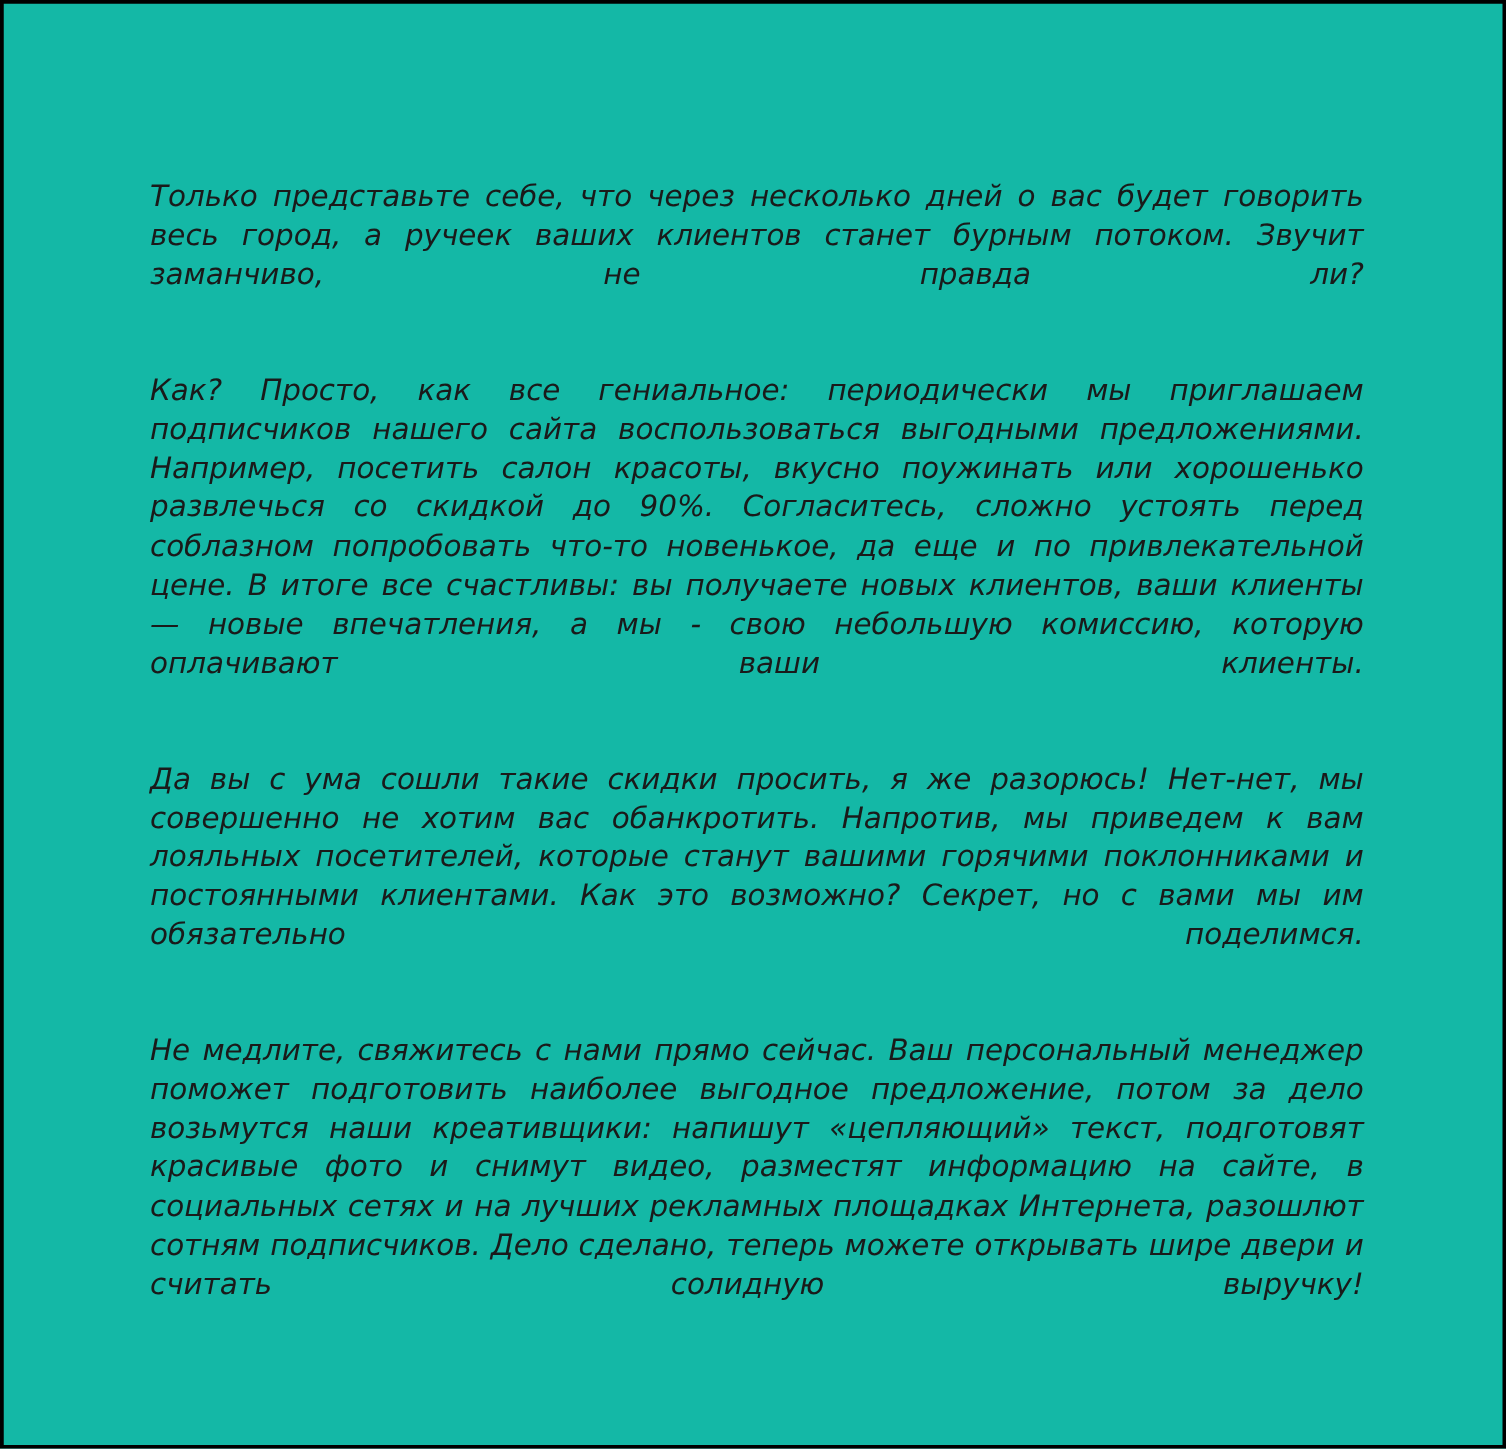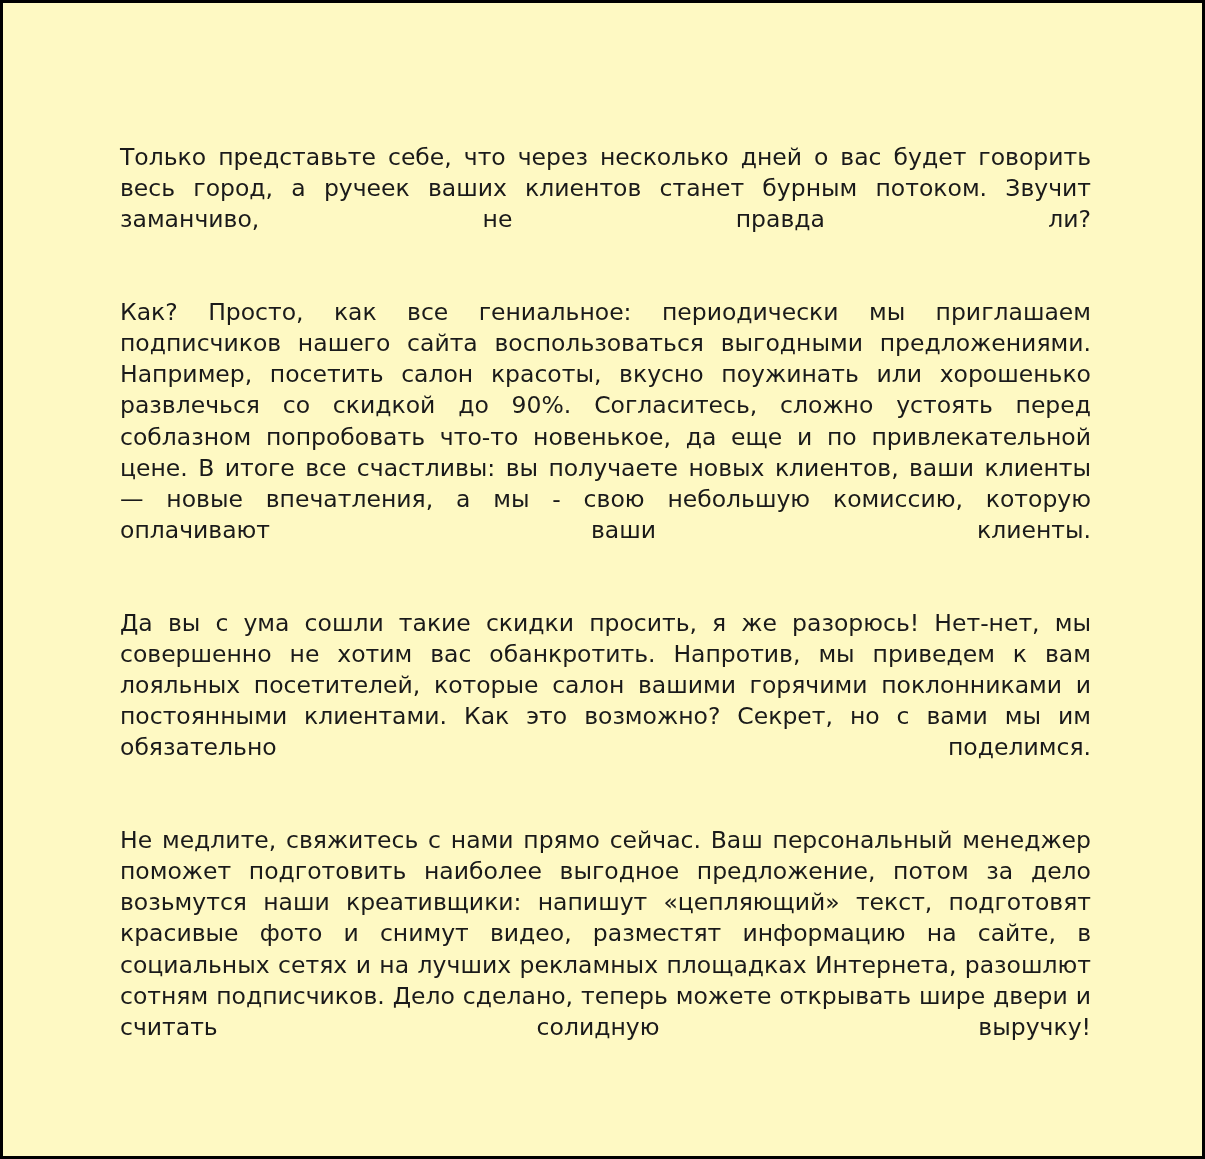--- a/index.html
+++ b/index.html
@@ -6,23 +6,24 @@
     margin: 0;
     padding: 0;
     background: #ffffff;
   }
 
   .page {
     position: relative;
     width: 1205px;
     height: 1159px;
     box-sizing: border-box;
-    background: #fef9c3;
+    background: #14b8a6;
     border: 3px solid #000000;
     overflow: hidden;
+    font-style: italic;
   }
 
   .doc-body {
     position: absolute;
     left: 117px;
     top: 139px;
     width: 971px;
   }
 
   .para {
@@ -50,16 +51,16 @@
     width: 100%;
   }
 </style>
 </head>
 <body>
 
 <div class="page">
   <div class="doc-body">
     <p class="para">Только представьте себе, что через несколько дней о вас будет говорить весь город, а ручеек ваших клиентов станет бурным потоком. Звучит заманчиво, не правда ли?</p>
     <p class="para">Как? Просто, как все гениальное: периодически мы приглашаем подписчиков нашего сайта воспользоваться выгодными предложениями. Например, посетить салон красоты, вкусно поужинать или хорошенько развлечься со скидкой до 90%. Согласитесь, сложно устоять перед соблазном попробовать что-то новенькое, да еще и по привлекательной цене. В итоге все счастливы: вы получаете новых клиентов, ваши клиенты — новые впечатления, а мы - свою небольшую комиссию, которую оплачивают ваши клиенты.</p>
-    <p class="para">Да вы с ума сошли такие скидки просить, я же разорюсь! Нет-нет, мы совершенно не хотим вас обанкротить. Напротив, мы приведем к вам лояльных посетителей, которые салон вашими горячими поклонниками и постоянными клиентами. Как это возможно? Секрет, но с вами мы им обязательно поделимся.</p>
+    <p class="para">Да вы с ума сошли такие скидки просить, я же разорюсь! Нет-нет, мы совершенно не хотим вас обанкротить. Напротив, мы приведем к вам лояльных посетителей, которые станут вашими горячими поклонниками и постоянными клиентами. Как это возможно? Секрет, но с вами мы им обязательно поделимся.</p>
     <p class="para">Не медлите, свяжитесь с нами прямо сейчас. Ваш персональный менеджер поможет подготовить наиболее выгодное предложение, потом за дело возьмутся наши креативщики: напишут «цепляющий» текст, подготовят красивые фото и снимут видео, разместят информацию на сайте, в социальных сетях и на лучших рекламных площадках Интернета, разошлют сотням подписчиков. Дело сделано, теперь можете открывать шире двери и считать солидную выручку!</p>
   </div>
 </div>
 
 </body></html>

